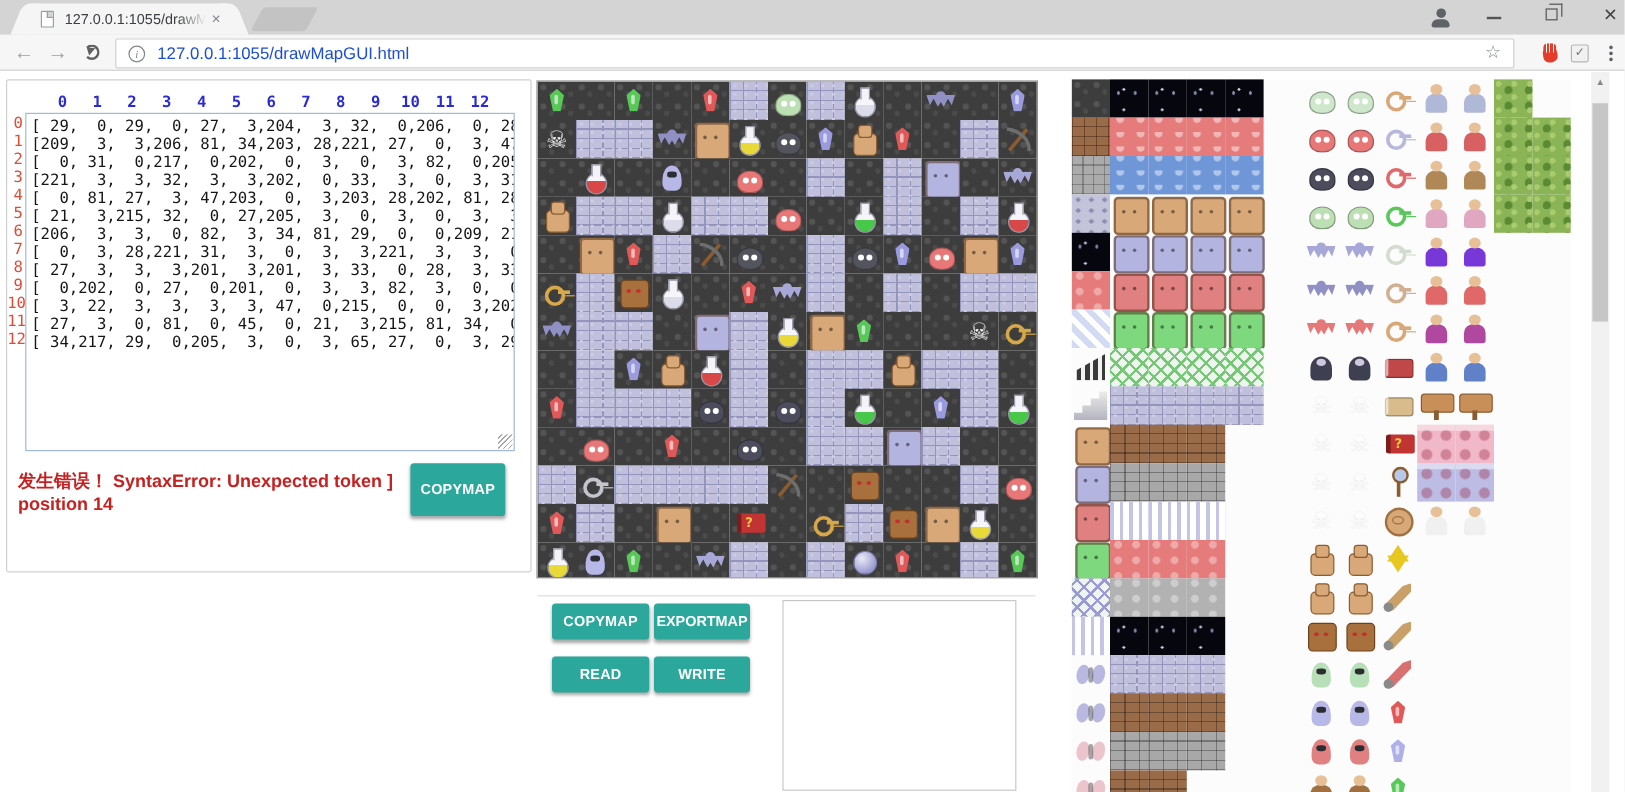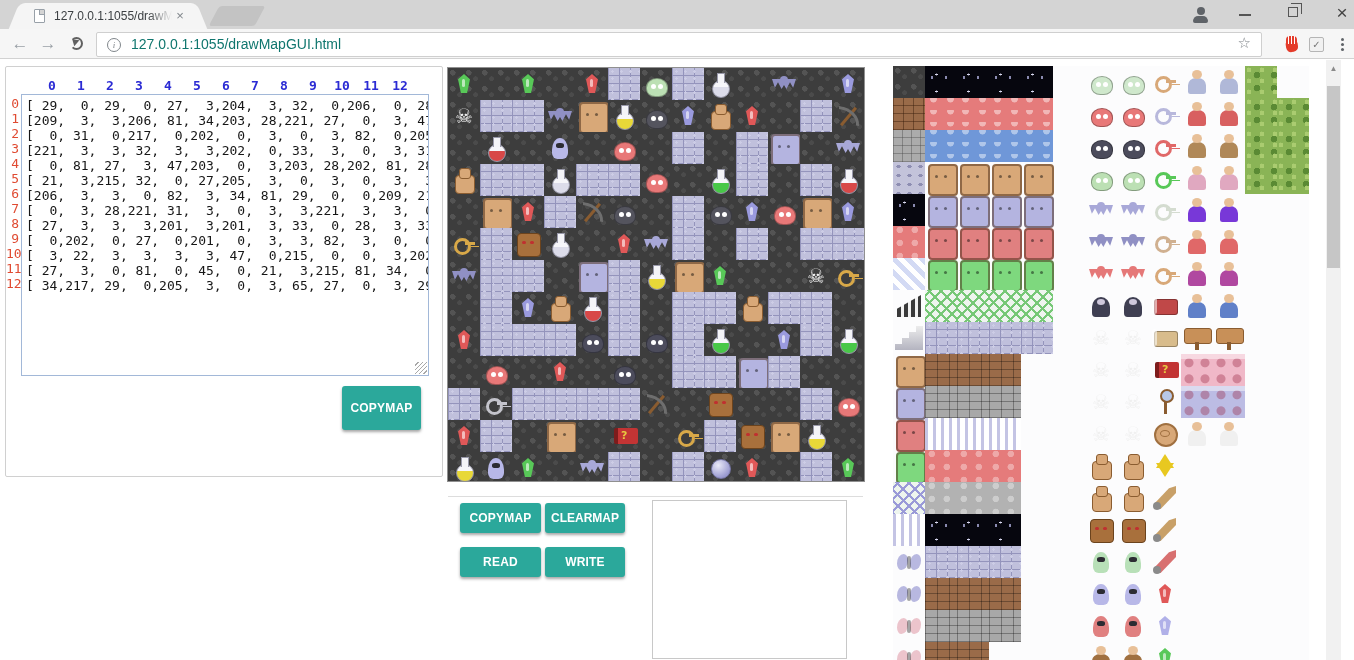--- a/index.html
+++ b/index.html
@@ -25,21 +25,21 @@
   .win-restore::before{content:"";position:absolute;left:2px;top:-5px;width:10px;height:10px;border-top:1.5px solid #555;border-right:1.5px solid #555}
   .win-close{position:absolute;left:1331px;top:2px;width:22px;height:22px;font-size:19px;line-height:22px;text-align:center;color:#444}
 
   .toolbar{position:absolute;left:0;top:29px;width:1354px;height:30px;background:#f6f6f6;border-bottom:1px solid #d2d2d2}
   .nav-arrow{position:absolute;top:3px;width:24px;height:24px;font-size:17px;line-height:24px;text-align:center;color:#9aa0a6}
   .nav-back{left:8px}.nav-fwd{left:36px}
   .refresh-icon{position:absolute;left:70px;top:8px;width:13px;height:13px;border:2px solid #606060;border-radius:50%;border-left-color:transparent}
   .refresh-icon::after{content:"";position:absolute;left:-4px;top:-3px;border:4px solid transparent;border-right:6px solid #606060;transform:rotate(40deg)}
   .omnibox{position:absolute;left:96px;top:3px;width:1166px;height:25px;background:#fff;border:1px solid #cfcfcf;border-radius:2px}
   .info-icon{position:absolute;left:10px;top:5px;width:14px;height:14px;border:1.5px solid #80868b;border-radius:50%;color:#80868b;font-size:9px;line-height:12px;text-align:center;font-family:"Liberation Serif",serif;font-style:italic}
-  .url-text{position:absolute;left:34px;top:0;height:23px;line-height:23px;font-size:14px;color:#0f766e}
+  .url-text{position:absolute;left:34px;top:0;height:23px;line-height:23px;font-size:14px;color:#1d4ed8}
   .star-icon{position:absolute;right:10px;top:1px;font-size:15px;color:#80868b}
   .hand-icon{position:absolute;left:1283px;top:35px;width:19px;height:19px}
   .hand-icon::before{content:"";position:absolute;left:3px;top:6px;width:12px;height:11px;background:#e43b2a;border-radius:3px 3px 5px 5px;transform:rotate(-8deg)}
   .hand-icon::after{content:"";position:absolute;left:3px;top:1px;width:11px;height:8px;background:#e43b2a;border-radius:4px 4px 0 0;background-image:repeating-linear-gradient(90deg,transparent 0 2px,#fff 2px 3px)}
   .check-ext-icon{position:absolute;left:1309px;top:37px;width:15px;height:15px;background:#f1f1f1;border:1px solid #b5b5b5;border-radius:2px;font-size:10px;line-height:13px;text-align:center;color:#777}
   .dots-icon{position:absolute;left:1341px;top:38px;width:3px;height:3px;border-radius:50%;background:#5f6368;box-shadow:0 5px #5f6368,0 10px #5f6368}
 
   
   .panel{position:absolute;left:5px;top:66px;width:438px;height:411px;background:#fff;border:1px solid #d0d0d0;border-radius:2px}
   .colhead{position:absolute;top:11px;width:20px;text-align:center;font:bold 13px "DejaVu Sans Mono",monospace;color:#2b2bd4}
@@ -203,20 +203,21 @@
 [  0, 81, 27,  3, 47,203,  0,  3,203, 28,202, 81, 28],
 [ 21,  3,215, 32,  0, 27,205,  3,  0,  3,  0,  3,  3],
 [206,  3,  3,  0, 82,  3, 34, 81, 29,  0,  0,209, 21],
 [  0,  3, 28,221, 31,  3,  0,  3,  3,221,  3,  3,  0],
 [ 27,  3,  3,  3,201,  3,201,  3, 33,  0, 28,  3, 33],
 [  0,202,  0, 27,  0,201,  0,  3,  3, 82,  3,  0,  0],
 [  3, 22,  3,  3,  3,  3, 47,  0,215,  0,  0,  3,202],
 [ 27,  3,  0, 81,  0, 45,  0, 21,  3,215, 81, 34,  0],
 [ 34,217, 29,  0,205,  3,  0,  3, 65, 27,  0,  3, 29]</div>
     </div>
+    <div class="error-text">发生错误！ SyntaxError: Unexpected token ] position 14</div>
     <button class="btn copymap-btn">COPYMAP</button>
   </div>
 
   <div id="map">
       <div class="cell t-floor sp gm" style="--c: #58c858;"></div>
       <div class="cell t-floor"></div>
       <div class="cell t-floor sp gm" style="--c: #58c858;"></div>
       <div class="cell t-floor"></div>
       <div class="cell t-floor sp gm" style="--c: #e05858;"></div>
       <div class="cell t-wall"></div>
@@ -380,21 +381,21 @@
       <div class="cell t-wall"></div>
       <div class="cell t-floor sp ob"></div>
       <div class="cell t-floor sp gm" style="--c: #e05858;"></div>
       <div class="cell t-floor"></div>
       <div class="cell t-wall"></div>
       <div class="cell t-floor sp gm" style="--c: #58c858;"></div>
     </div>
 
   <div class="divider"></div>
   <button class="btn clear-btn">COPYMAP</button>
-  <button class="btn export-btn">CLEARMAP</button>
+  <button class="btn export-btn">EXPORTMAP</button>
   <button class="btn read-btn">READ</button>
   <button class="btn write-btn">WRITE</button>
   <div class="output-box"></div>
 
   <div id="palette">
       <div class="cell t-floor"></div>
       <div class="cell p-night"></div>
       <div class="cell p-night"></div>
       <div class="cell p-night"></div>
       <div class="cell p-night"></div>

